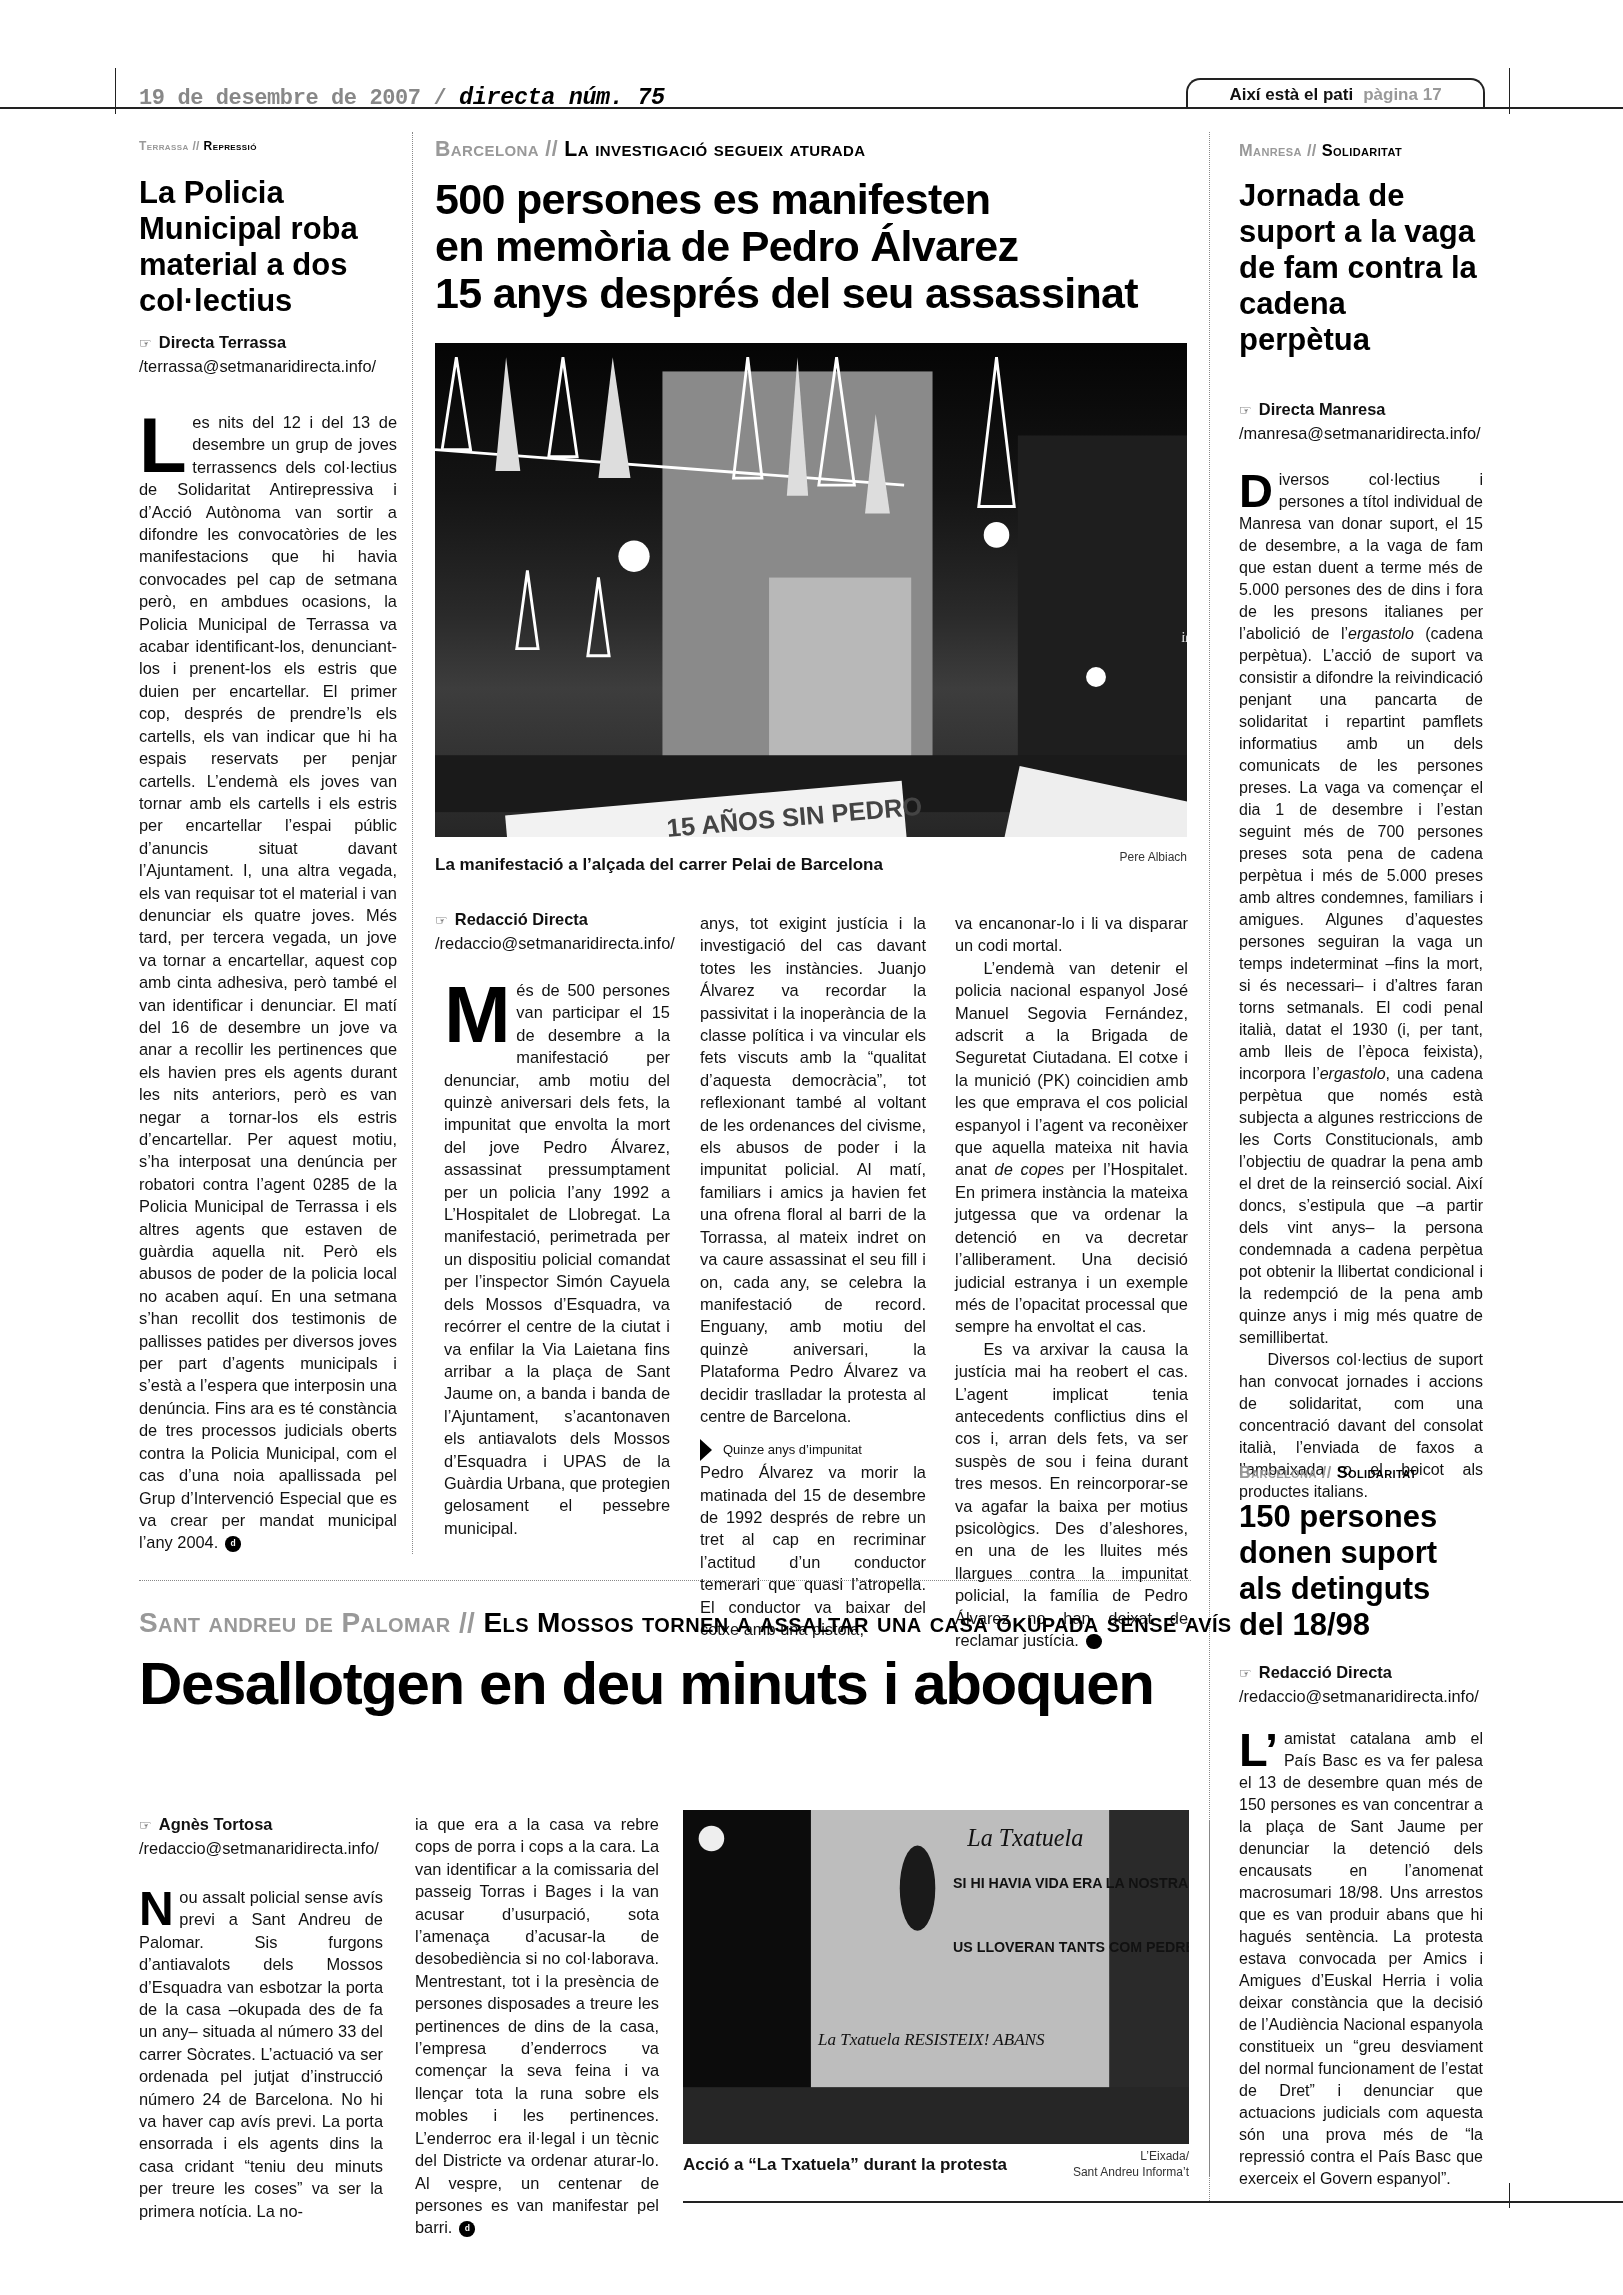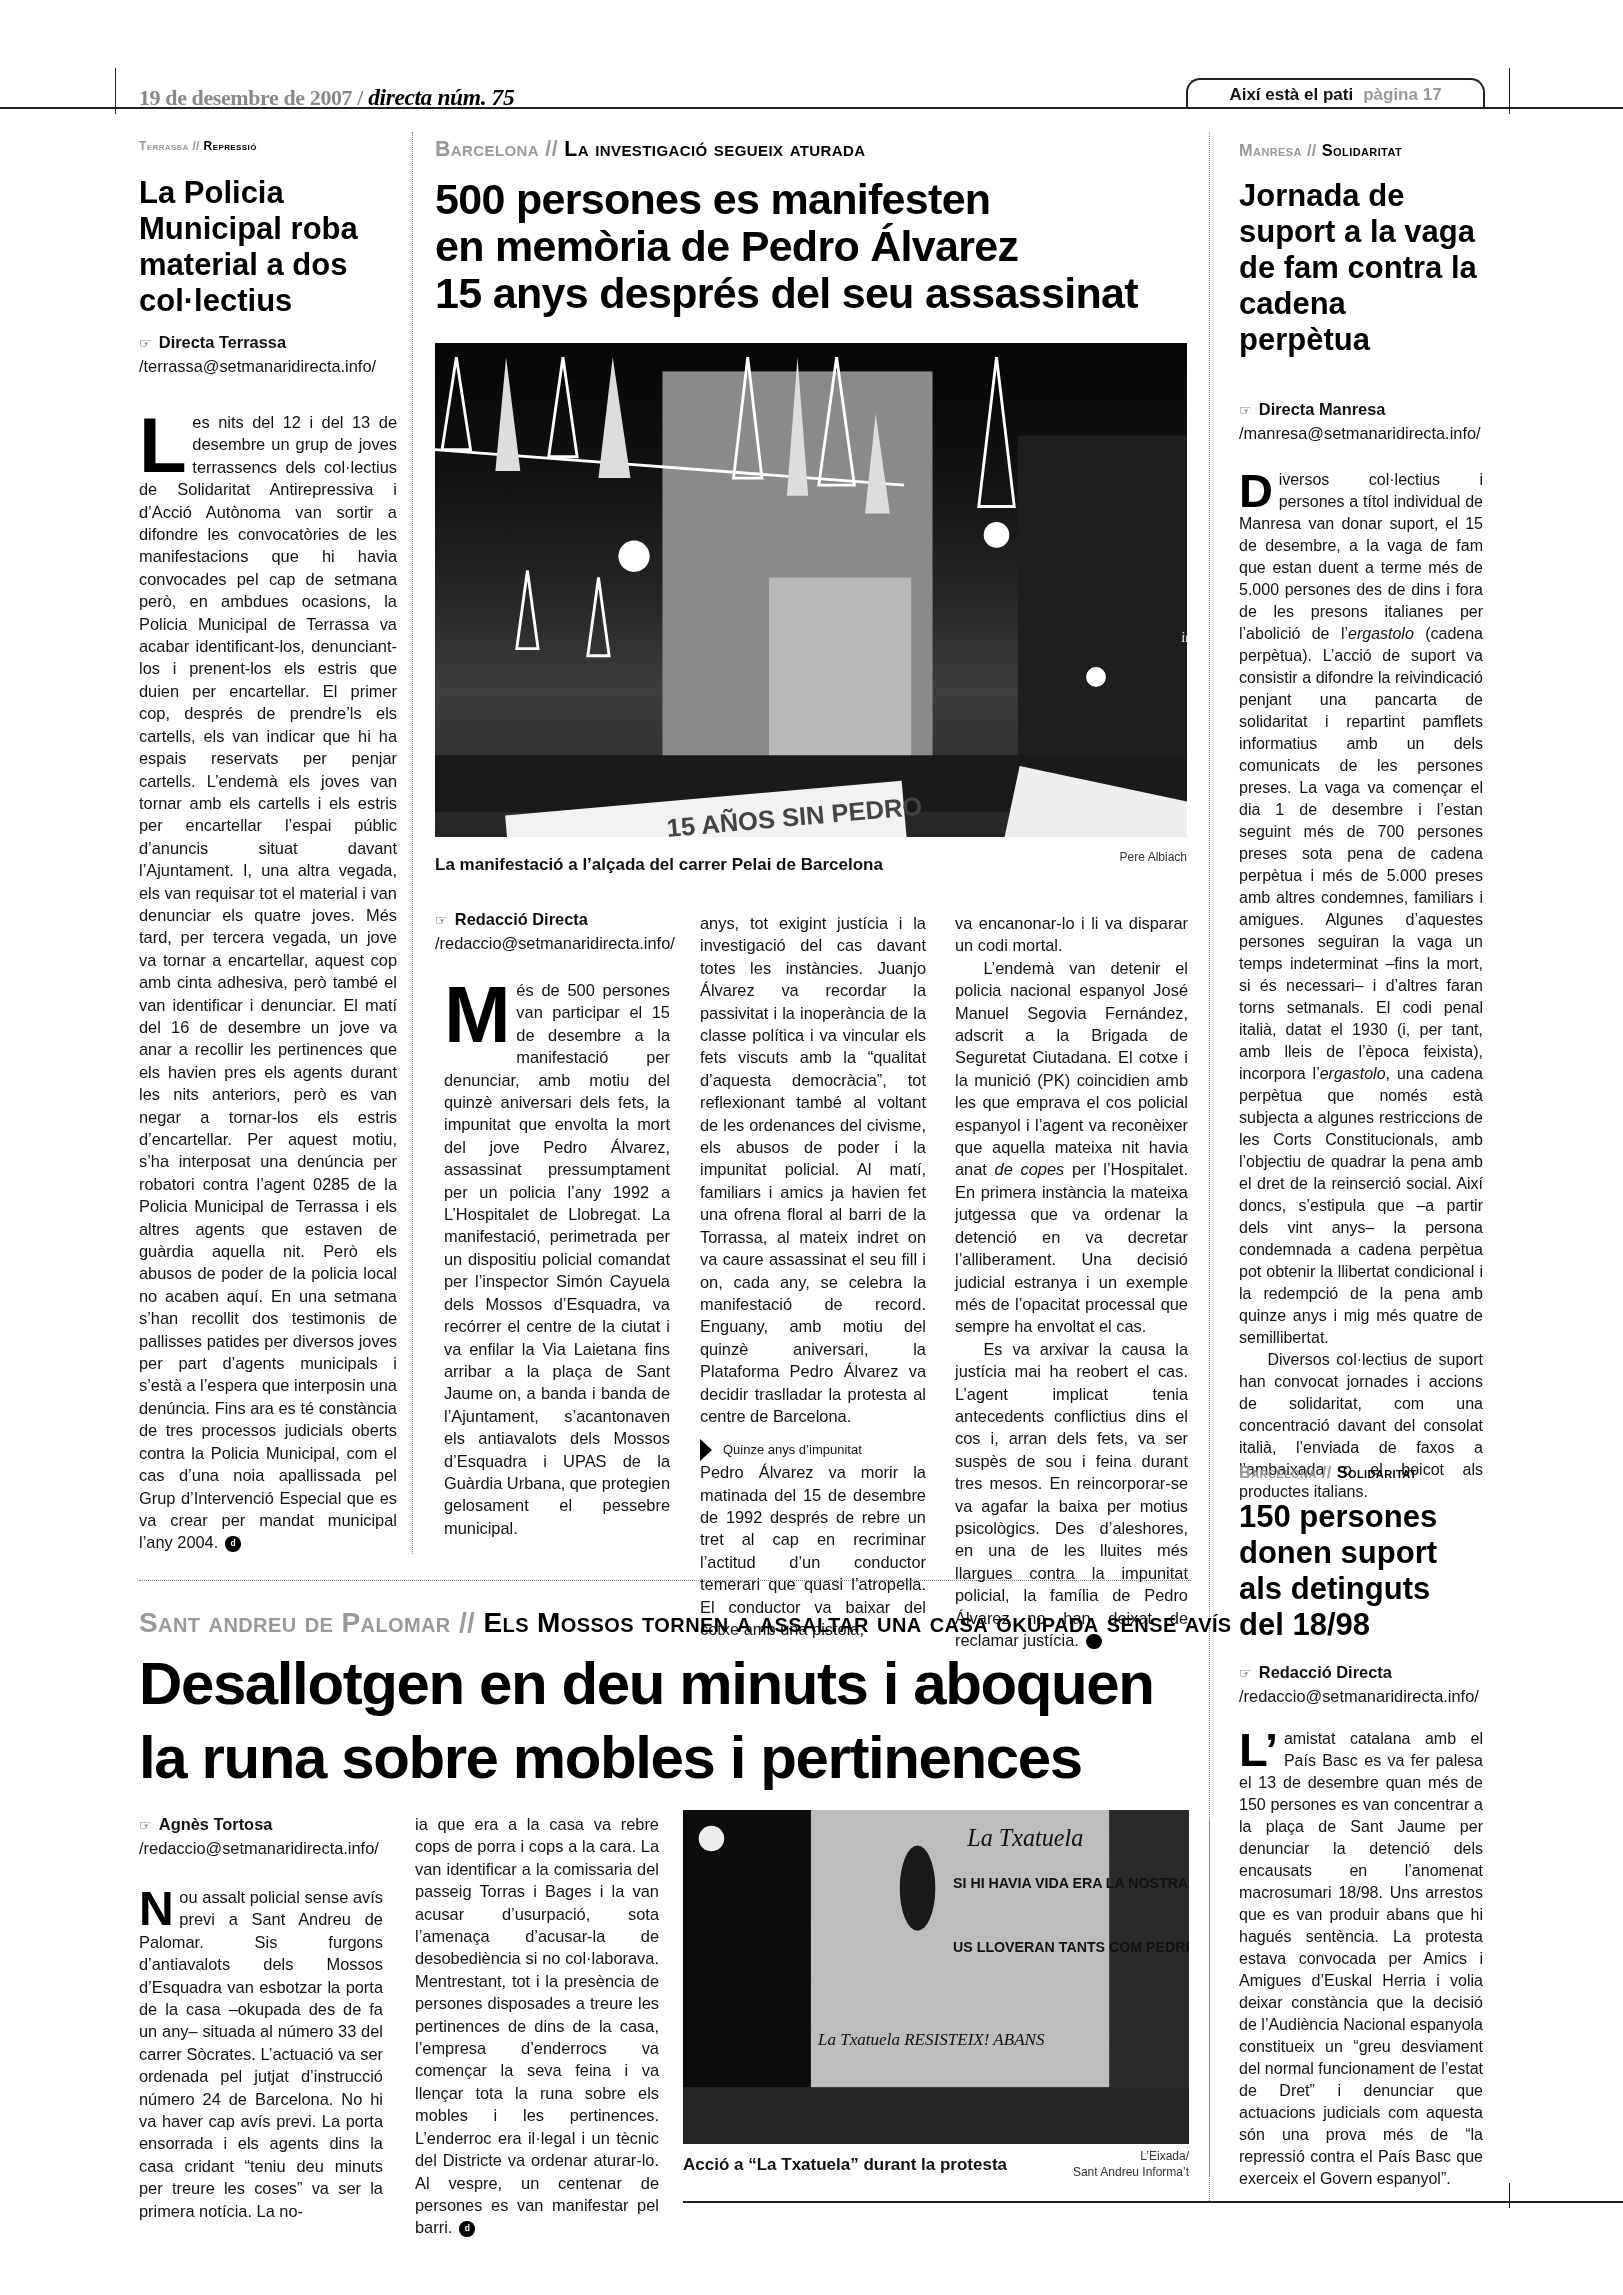--- a/index.html
+++ b/index.html
@@ -2,21 +2,21 @@
 <html style="font-size:11.4px"><head>
 <meta charset="utf-8">
 <style>
 *{box-sizing:border-box;margin:0;padding:0}
 html,body{width:1623px;height:2295px;background:#fff;overflow:hidden}
 body{position:relative;font-family:"Liberation Sans",sans-serif;color:#111}
 .abs{position:absolute}
 .vline{position:absolute;width:1.4px;background:#222}
 .dotv{position:absolute;width:0;border-left:1.4px dotted #888}
 .doth{position:absolute;height:0;border-top:1.4px dotted #888}
-.hdr-left{left:139px;top:84px;font-family:Liberation Serif, serif;font-size:22px;color:#888;font-weight:bold;letter-spacing:-0.4px;white-space:nowrap}
+.hdr-left{left:139px;top:84px;font-family:Liberation Mono, monospace;font-size:22px;color:#888;font-weight:bold;letter-spacing:-0.4px;white-space:nowrap}
 .hdr-left .pub{color:#000;font-style:italic;font-weight:900;font-size:23.5px}
 .hdr-tab{left:1186px;top:78px;width:299px;height:31px;border:2.1px solid #222;border-bottom:none;border-radius:14.2px 14.2px 0 0;display:flex;align-items:center;justify-content:center;gap:10px;font-weight:bold;font-size:17px;white-space:nowrap}
 .hdr-tab .pg{color:#999}
 .topline{left:0;top:107px;width:1623px;height:2.1px;background:#222}
 .botline{left:683px;top:2201px;width:941px;height:2.1px;background:#222}
 .kicker{font-weight:bold;font-variant:small-caps;white-space:nowrap;letter-spacing:0.4px}
 .kicker .place{color:#999}
 .kicker .sl{color:#999}
 .kicker .top{color:#000}
 .head{font-weight:bold;color:#000}
@@ -187,21 +187,20 @@
 </section>
 
 <section>
   <div class="abs kicker cond" style="left:139px;top:1607px;font-size:28px">
     <span class="place">Sant andreu de Palomar</span>
     <span class="sl">//</span>
     <span class="top">Els Mossos tornen a assaltar una casa okupada sense avís</span>
   </div>
   <h1 class="abs head cond" style="left:139px;top:1647px;width:1067px;font-size:60px;line-height:74px;letter-spacing:-1.4px">
     <div>Desallotgen en deu minuts i aboquen</div>
-    <div>la runa sobre mobles i pertinences</div>
   </h1>
   <div class="abs byline" style="left:139px;top:1813px;width:256px">
     <div><span class="arrow">☞</span><span class="name">Agnès Tortosa</span></div>
     <div>/redaccio@setmanaridirecta.info/</div>
   </div>
   <div class="abs body" style="left:139px;top:1886px;width:244px">
     <span class="drop" style="font-size:48px">N</span><span>ou assalt policial sense avís previ a Sant Andreu de Palomar. Sis furgons d’antiavalots dels Mossos d’Esquadra van esbotzar la porta de la casa –okupada des de fa un any– situada al número 33 del carrer Sòcrates. L’actuació va ser ordenada pel jutjat d’instrucció número 24 de Barcelona. No hi va haver cap avís previ. La porta ensorrada i els agents dins la casa cridant “teniu deu minuts per treure les coses” va ser la primera notícia. La no-</span>
   </div>
   <div class="abs body" style="left:415px;top:1813px;width:244px">
     <span>ia que era a la casa va rebre cops de porra i cops a la cara. La van identificar a la comissaria del passeig Torras i Bages i la van acusar d’usurpació, sota l’amenaça d’acusar-la de desobediència si no col·laborava. Mentrestant, tot i la presència de persones disposades a treure les pertinences de dins de la casa, l’empresa d’enderrocs va començar la seva feina i va llençar tota la runa sobre els mobles i les pertinences. L’enderroc era il·legal i un tècnic del Districte va ordenar aturar-lo. Al vespre, un centenar de persones es van manifestar pel barri.</span><span class="end">d</span>

